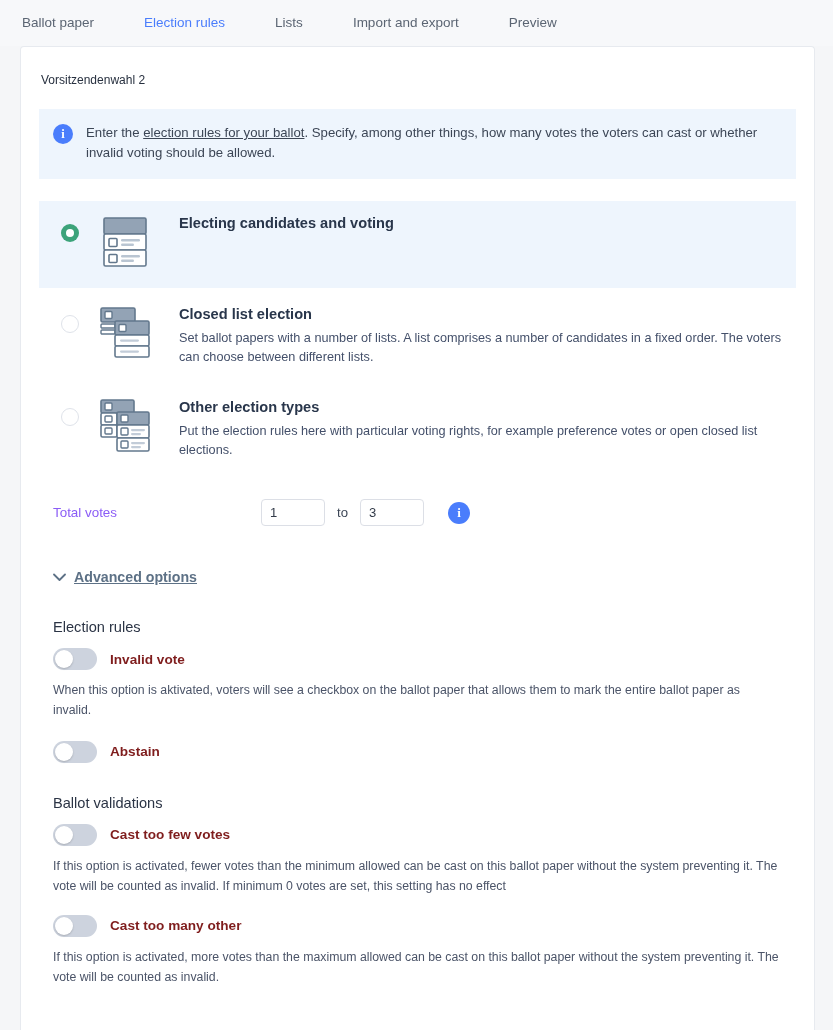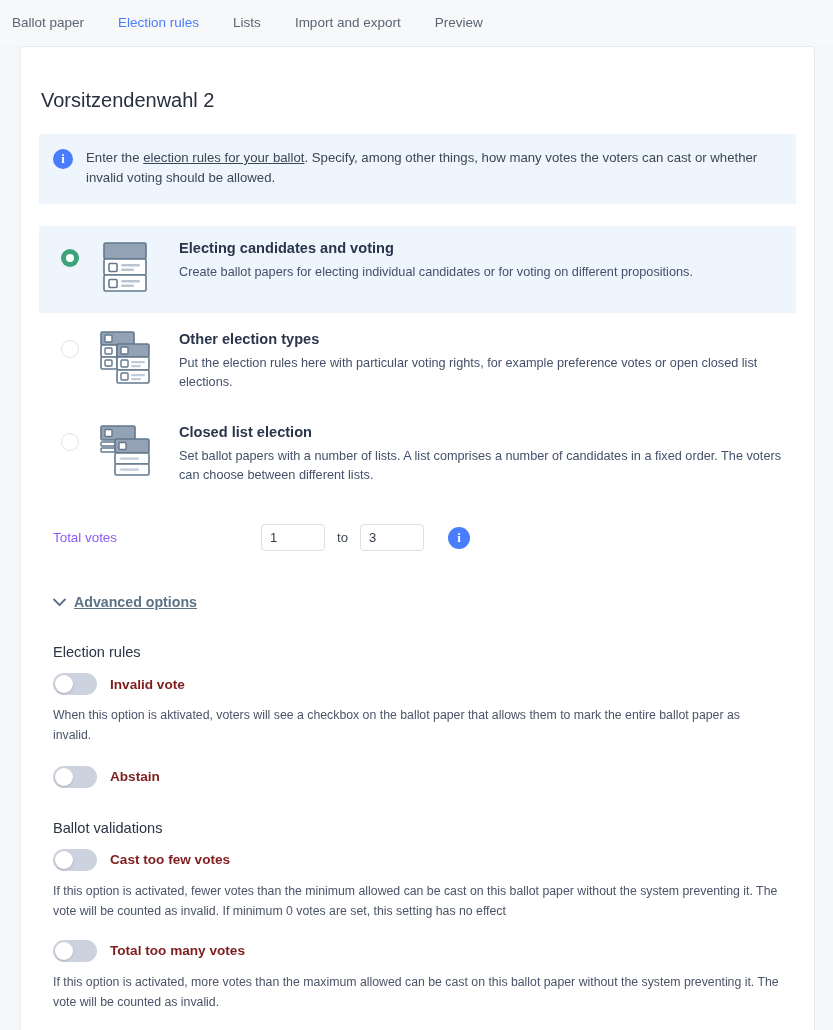--- a/index.html
+++ b/index.html
@@ -10,22 +10,22 @@
     font-family: "Liberation Sans", sans-serif;
     -webkit-font-smoothing: antialiased;
   }
   body { width: 833px; min-height: 1030px; overflow: hidden; }
 
   
   .tabbar {
     height: 46px;
     display: flex;
     align-items: center;
-    padding-left: 12px;
-    gap: 0px;
+    padding-left: 22px;
+    gap: 16px;
     background: #f7f8fa;
   }
   .tab {
     font-size: 13.5px;
     color: #5b6573;
     padding: 0 17px;
     line-height: 46px;
     white-space: nowrap;
     cursor: pointer;
   }
@@ -39,23 +39,23 @@
     background: #ffffff;
     border: 1px solid #e7eaef;
     border-bottom: none;
     border-radius: 4px 4px 0 0;
     padding: 0 0 0 0;
     min-height: 984px;
   }
   .card-inner { padding: 26px 18px 0 18px; }
 
   .card-title {
-    font-size: 20px;
+    font-size: 12px;
     color: #27303f;
-    margin: 16px 0 22px 2px;
+    margin: 0 0 22px 2px;
     font-weight: 400;
   }
 
   
   .infobox {
     background: #eef5fd;
     display: flex;
     align-items: flex-start;
     padding: 14px 16px 15px 14px;
     margin: 0 0 22px 0;
@@ -262,21 +262,42 @@
           <rect x="10" y="24.5" width="8" height="8" rx="1" fill="#ffffff" stroke="#63788d" stroke-width="1.6"></rect>
           <rect x="10" y="40.5" width="8" height="8" rx="1" fill="#ffffff" stroke="#63788d" stroke-width="1.6"></rect>
           <rect x="22" y="25" width="19" height="2.4" rx="1.2" fill="#b9c5d2"></rect>
           <rect x="22" y="29.6" width="13" height="2.4" rx="1.2" fill="#b9c5d2"></rect>
           <rect x="22" y="41" width="19" height="2.4" rx="1.2" fill="#b9c5d2"></rect>
           <rect x="22" y="45.6" width="13" height="2.4" rx="1.2" fill="#b9c5d2"></rect>
         </svg>
       </div>
       <div class="opt-body">
         <div class="opt-title">Electing candidates and voting</div>
-        <div class="opt-desc">Create ballot papers for electing individual candidates or for voting on different propositions.</div>
+      </div>
+    </div>
+
+    <div class="option">
+      <div class="radio"></div>
+      <div class="opt-icon">
+        <svg width="66" height="56" viewBox="0 0 66 56" xmlns="http://www.w3.org/2000/svg">
+          <rect x="2" y="3" width="34" height="14" rx="1.5" fill="#93a3b5" stroke="#63788d" stroke-width="1.6"></rect>
+          <rect x="6" y="6.5" width="7" height="7" rx="1" fill="#ffffff" stroke="#63788d" stroke-width="1.4"></rect>
+          <rect x="2" y="19" width="14" height="4" rx="1" fill="#ffffff" stroke="#63788d" stroke-width="1.4"></rect>
+          <rect x="2" y="25" width="14" height="4" rx="1" fill="#ffffff" stroke="#63788d" stroke-width="1.4"></rect>
+          <rect x="16" y="16" width="34" height="14" rx="1.5" fill="#93a3b5" stroke="#63788d" stroke-width="1.6"></rect>
+          <rect x="20" y="19.5" width="7" height="7" rx="1" fill="#ffffff" stroke="#63788d" stroke-width="1.4"></rect>
+          <rect x="16" y="30" width="34" height="11" rx="1.5" fill="#ffffff" stroke="#63788d" stroke-width="1.6"></rect>
+          <rect x="16" y="41" width="34" height="11" rx="1.5" fill="#ffffff" stroke="#63788d" stroke-width="1.6"></rect>
+          <rect x="21" y="34.5" width="19" height="2.2" rx="1.1" fill="#c2ccd8"></rect>
+          <rect x="21" y="45.5" width="19" height="2.2" rx="1.1" fill="#c2ccd8"></rect>
+        </svg>
+      </div>
+      <div class="opt-body">
+        <div class="opt-title">Closed list election</div>
+        <div class="opt-desc">Set ballot papers with a number of lists. A list comprises a number of candidates in a fixed order. The voters can choose between different lists.</div>
       </div>
     </div>
 
     <div class="option">
       <div class="radio"></div>
       <div class="opt-icon">
         <svg width="66" height="56" viewBox="0 0 66 56" xmlns="http://www.w3.org/2000/svg">
           <rect x="2" y="2" width="33" height="13" rx="1.5" fill="#93a3b5" stroke="#63788d" stroke-width="1.6"></rect>
           <rect x="6" y="5" width="7" height="7" rx="1" fill="#ffffff" stroke="#63788d" stroke-width="1.4"></rect>
           <rect x="2" y="15" width="16" height="12" rx="1.5" fill="#ffffff" stroke="#63788d" stroke-width="1.6"></rect>
@@ -294,42 +315,20 @@
           <rect x="32" y="44" width="14" height="2.2" rx="1.1" fill="#c2ccd8"></rect>
           <rect x="32" y="48" width="10" height="2.2" rx="1.1" fill="#c2ccd8"></rect>
         </svg>
       </div>
       <div class="opt-body">
         <div class="opt-title">Other election types</div>
         <div class="opt-desc">Put the election rules here with particular voting rights, for example preference votes or open closed list elections.</div>
       </div>
     </div>
 
-    <div class="option">
-      <div class="radio"></div>
-      <div class="opt-icon">
-        <svg width="66" height="56" viewBox="0 0 66 56" xmlns="http://www.w3.org/2000/svg">
-          <rect x="2" y="3" width="34" height="14" rx="1.5" fill="#93a3b5" stroke="#63788d" stroke-width="1.6"></rect>
-          <rect x="6" y="6.5" width="7" height="7" rx="1" fill="#ffffff" stroke="#63788d" stroke-width="1.4"></rect>
-          <rect x="2" y="19" width="14" height="4" rx="1" fill="#ffffff" stroke="#63788d" stroke-width="1.4"></rect>
-          <rect x="2" y="25" width="14" height="4" rx="1" fill="#ffffff" stroke="#63788d" stroke-width="1.4"></rect>
-          <rect x="16" y="16" width="34" height="14" rx="1.5" fill="#93a3b5" stroke="#63788d" stroke-width="1.6"></rect>
-          <rect x="20" y="19.5" width="7" height="7" rx="1" fill="#ffffff" stroke="#63788d" stroke-width="1.4"></rect>
-          <rect x="16" y="30" width="34" height="11" rx="1.5" fill="#ffffff" stroke="#63788d" stroke-width="1.6"></rect>
-          <rect x="16" y="41" width="34" height="11" rx="1.5" fill="#ffffff" stroke="#63788d" stroke-width="1.6"></rect>
-          <rect x="21" y="34.5" width="19" height="2.2" rx="1.1" fill="#c2ccd8"></rect>
-          <rect x="21" y="45.5" width="19" height="2.2" rx="1.1" fill="#c2ccd8"></rect>
-        </svg>
-      </div>
-      <div class="opt-body">
-        <div class="opt-title">Closed list election</div>
-        <div class="opt-desc">Set ballot papers with a number of lists. A list comprises a number of candidates in a fixed order. The voters can choose between different lists.</div>
-      </div>
-    </div>
-
     <div class="totalrow">
       <div class="totalrow-label">Total votes</div>
       <input class="numinput" type="text" value="1" style="">
       <span class="to-label">to</span>
       <input class="numinput" type="text" value="3" style="">
       <div class="info-badge">i</div>
     </div>
 
     <div class="advanced">
       <span class="chev">
@@ -359,19 +358,19 @@
       <div class="section-title">Ballot validations</div>
 
       <div class="toggle-row">
         <div class="switch"></div>
         <div class="switch-label">Cast too few votes</div>
       </div>
       <div class="help-text">If this option is activated, fewer votes than the minimum allowed can be cast on this ballot paper without the system preventing it. The vote will be counted as invalid. If minimum 0 votes are set, this setting has no effect</div>
 
       <div class="toggle-row" style="margin-top:18px">
         <div class="switch"></div>
-        <div class="switch-label">Total too many votes</div>
+        <div class="switch-label">Cast too many other</div>
       </div>
       <div class="help-text">If this option is activated, more votes than the maximum allowed can be cast on this ballot paper without the system preventing it. The vote will be counted as invalid.</div>
     </div>
 
   </div>
 </div>
 
 </body></html>

